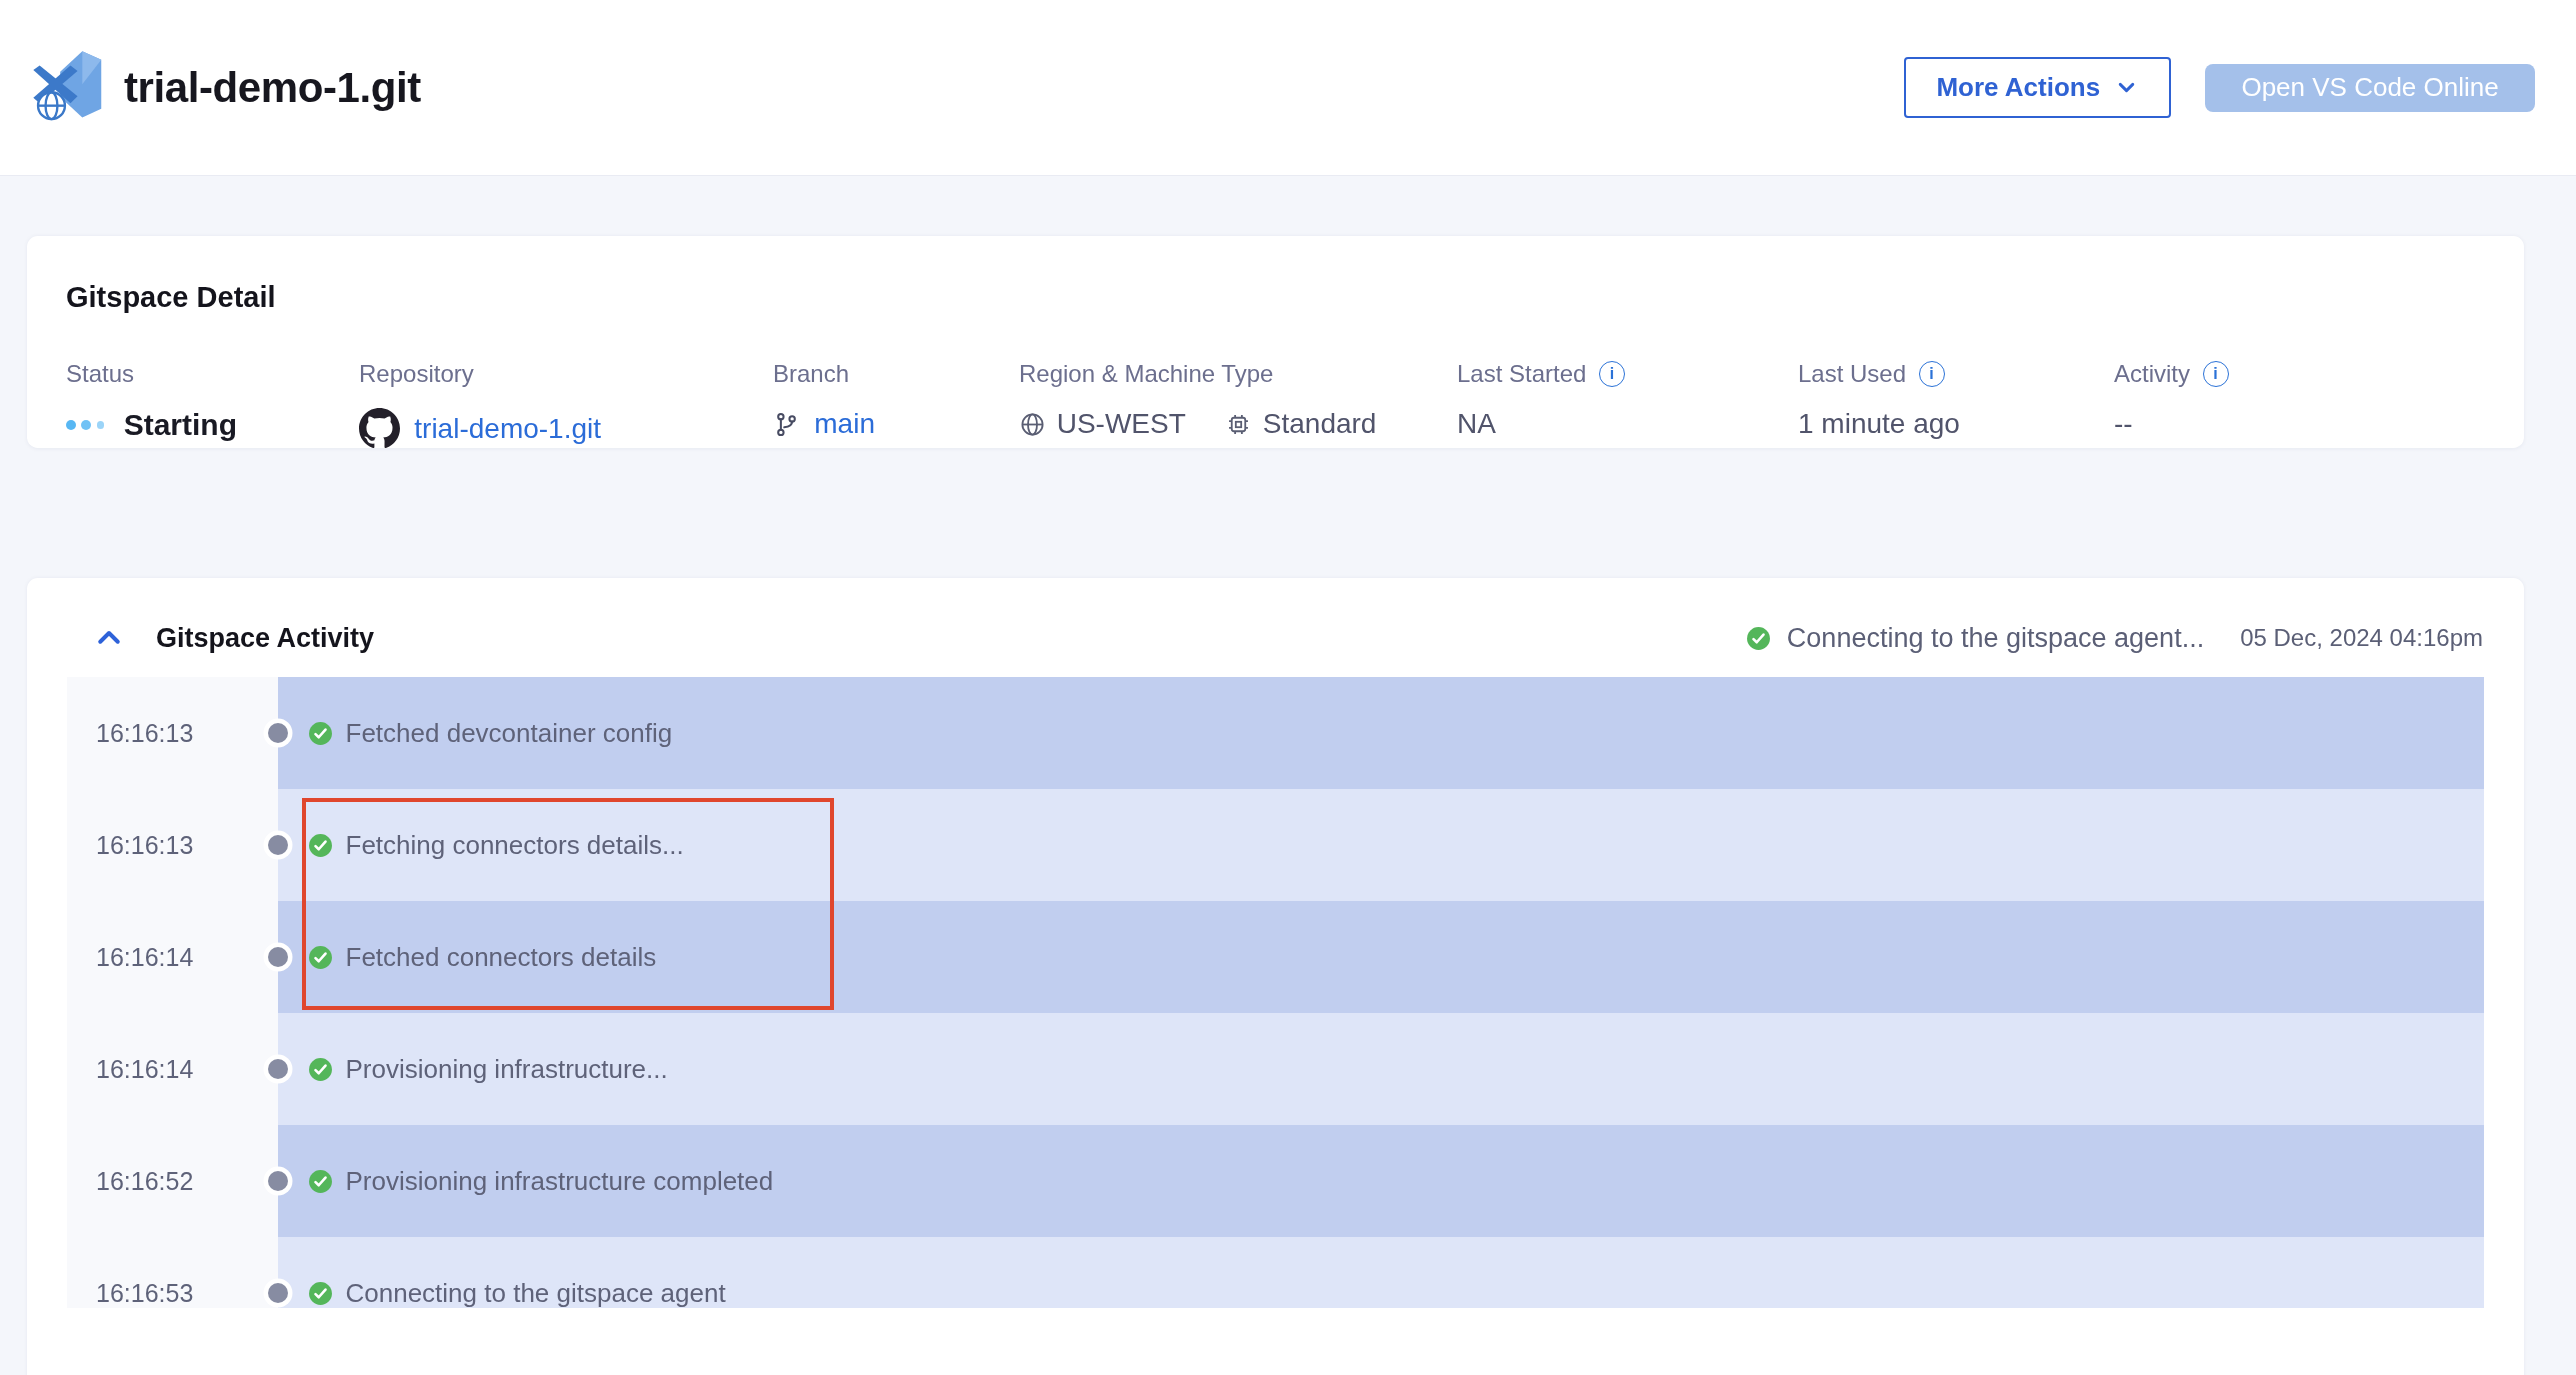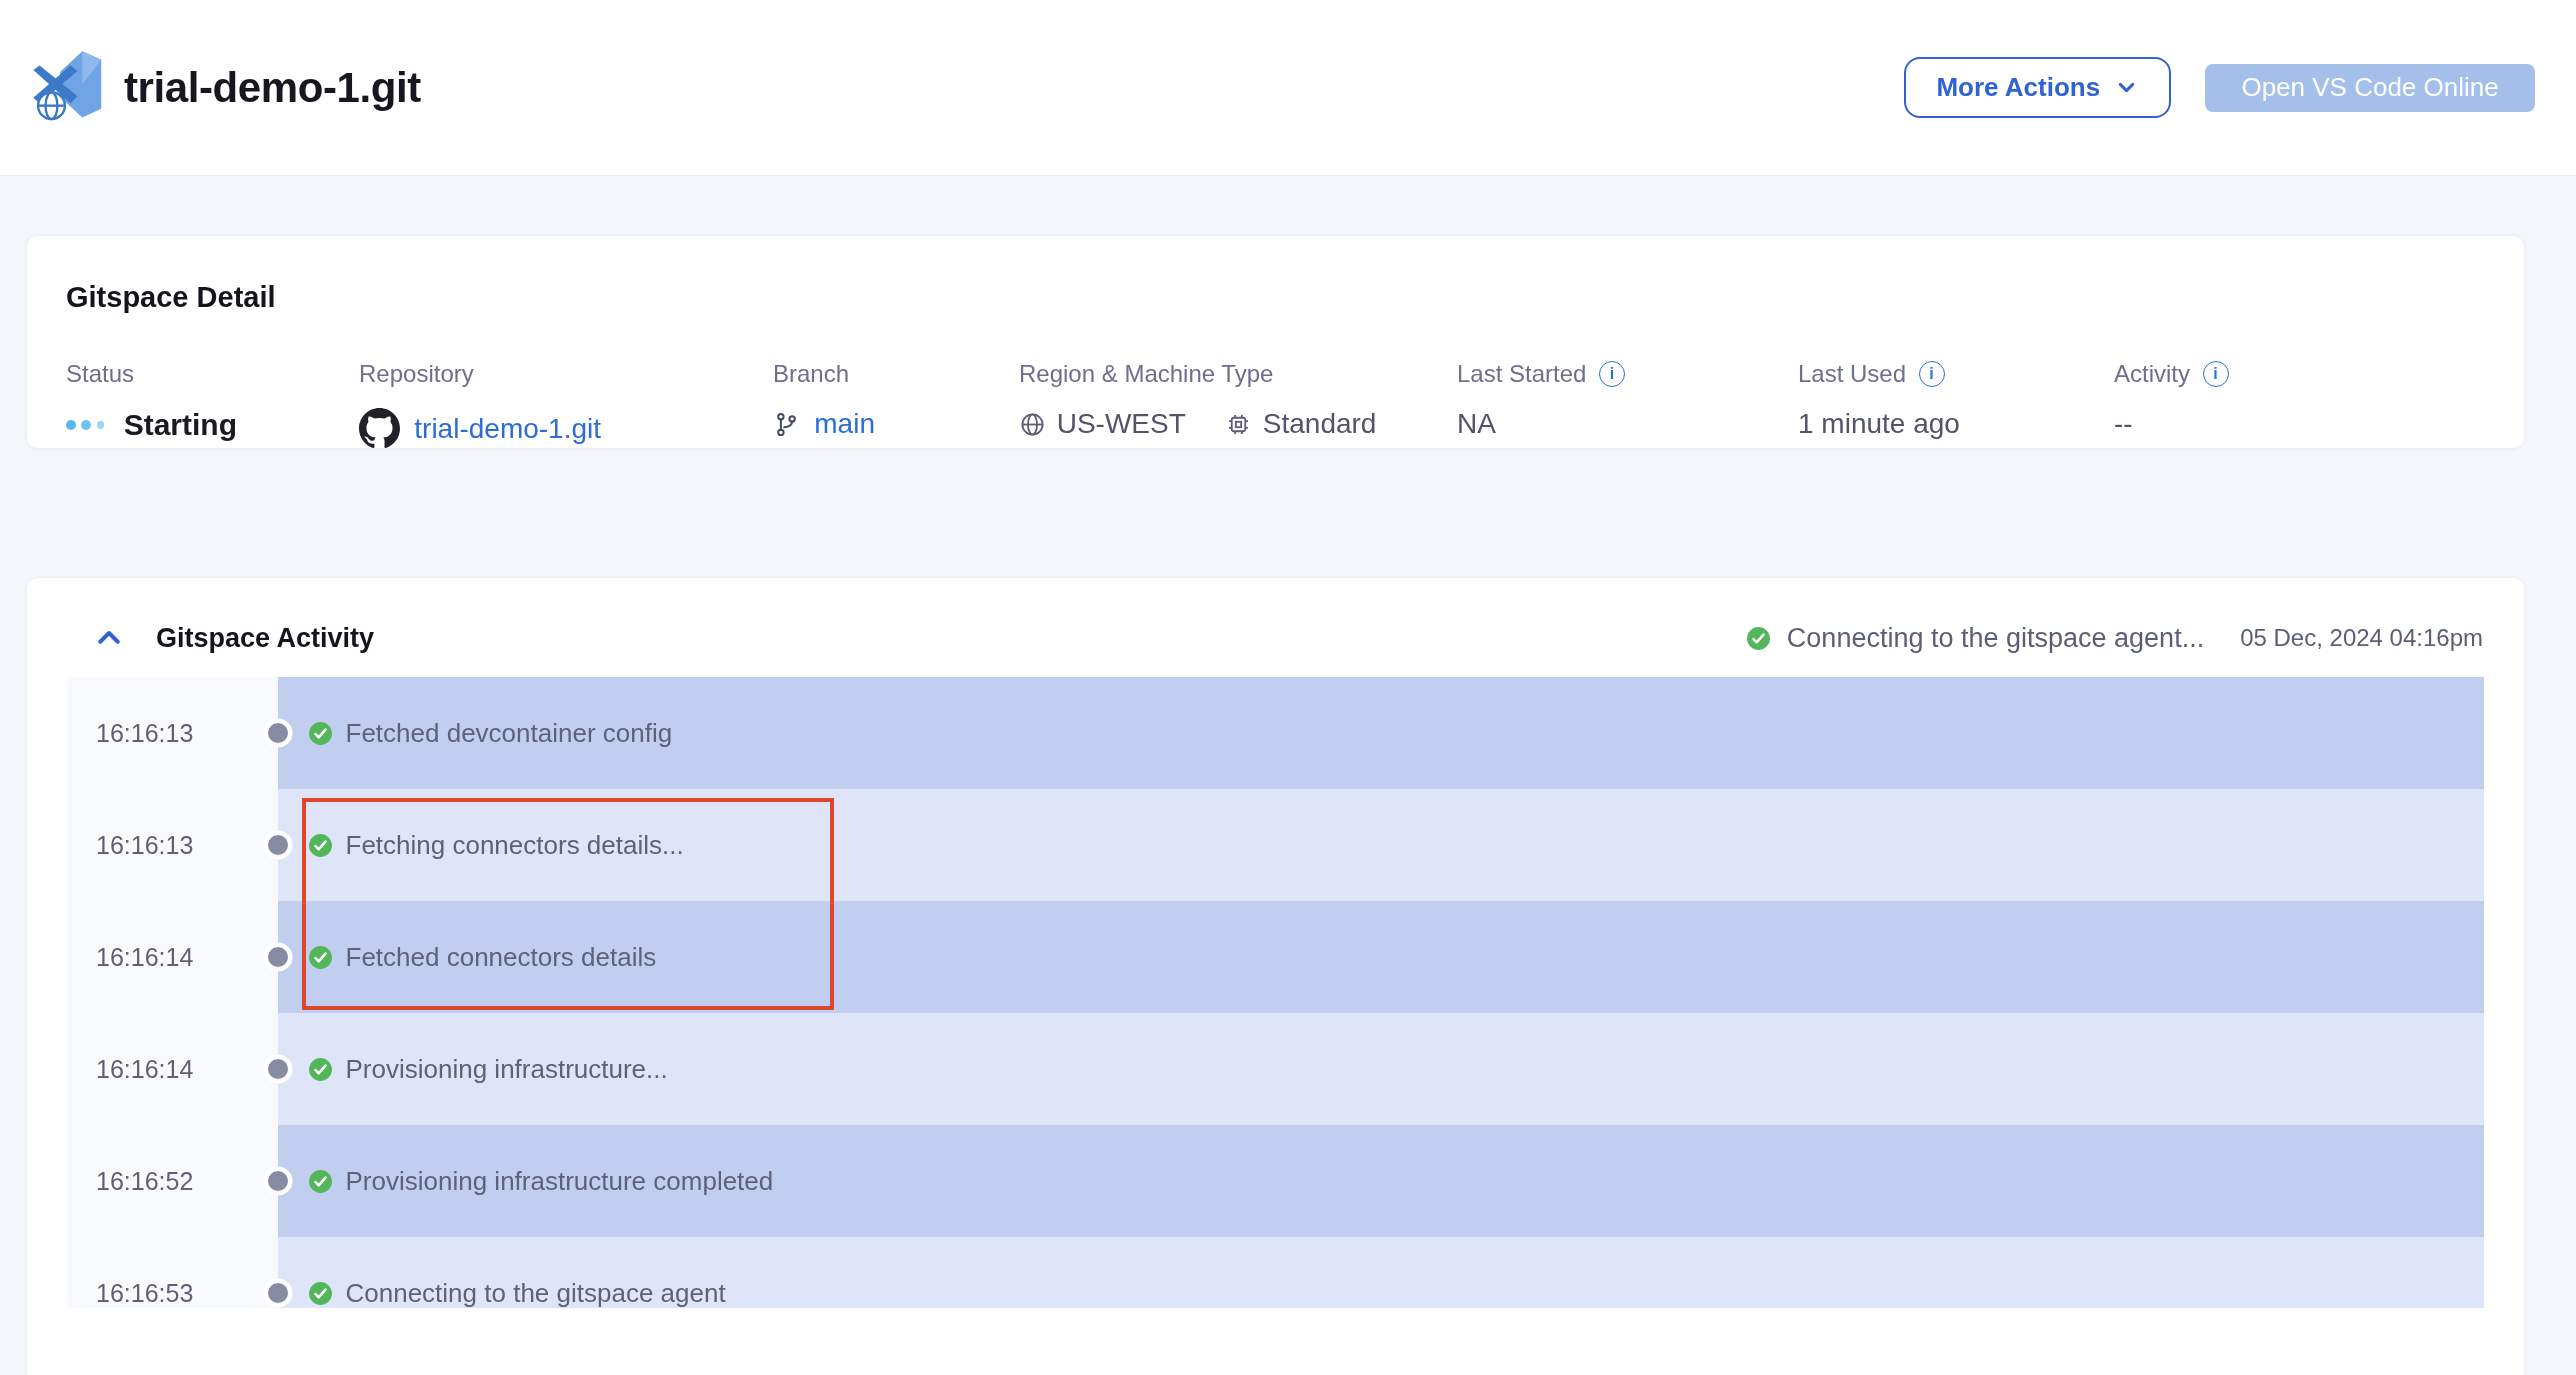--- a/index.html
+++ b/index.html
@@ -7,21 +7,21 @@
         font-family:"Liberation Sans","DejaVu Sans",sans-serif;color:#1a1a22;}
 
   
   .header{position:absolute;top:0;left:0;width:100%;height:176px;background:#ffffff;
           border-bottom:0.9px solid #e9ebf3;display:flex;align-items:center;
           padding:0 27px;box-sizing:border-box;}
   .logo{width:79px;height:79px;flex:0 0 auto;}
   .page-title{margin-left:18px;font-size:42px;font-weight:700;letter-spacing:-0.4px;color:#17171f;}
   .header-actions{margin-left:auto;display:flex;align-items:center;gap:34px;padding-right:14.3px;}
   .btn-outline{display:flex;align-items:center;gap:14.3px;height:61px;padding:0 30px;
-               background:#fff;border:2.7px solid #2f62d3;border-radius:16px;color:#2f62d3;
+               background:#fff;border:2.7px solid #2f62d3;border-radius:4px;color:#2f62d3;
                font-weight:700;font-size:26px;cursor:pointer;font-family:inherit;}
   .btn-disabled{display:flex;align-items:center;justify-content:center;height:48px;padding:0 36px;
                 background:#a4c0ea;border:none;border-radius:8px;color:#ffffff;
                 font-weight:400;font-size:26px;cursor:pointer;font-family:inherit;}
 
   
   .card{position:absolute;background:#ffffff;border-radius:10.7px;box-shadow:0 0.9px 4.5px rgba(25,39,80,0.06);}
   .card-detail{left:27px;top:236px;width:2497px;height:212px;}
   .card-detail-title{position:absolute;left:39px;top:45px;font-size:29px;font-weight:700;color:#14141c;}
   .field{position:absolute;top:124px;}

